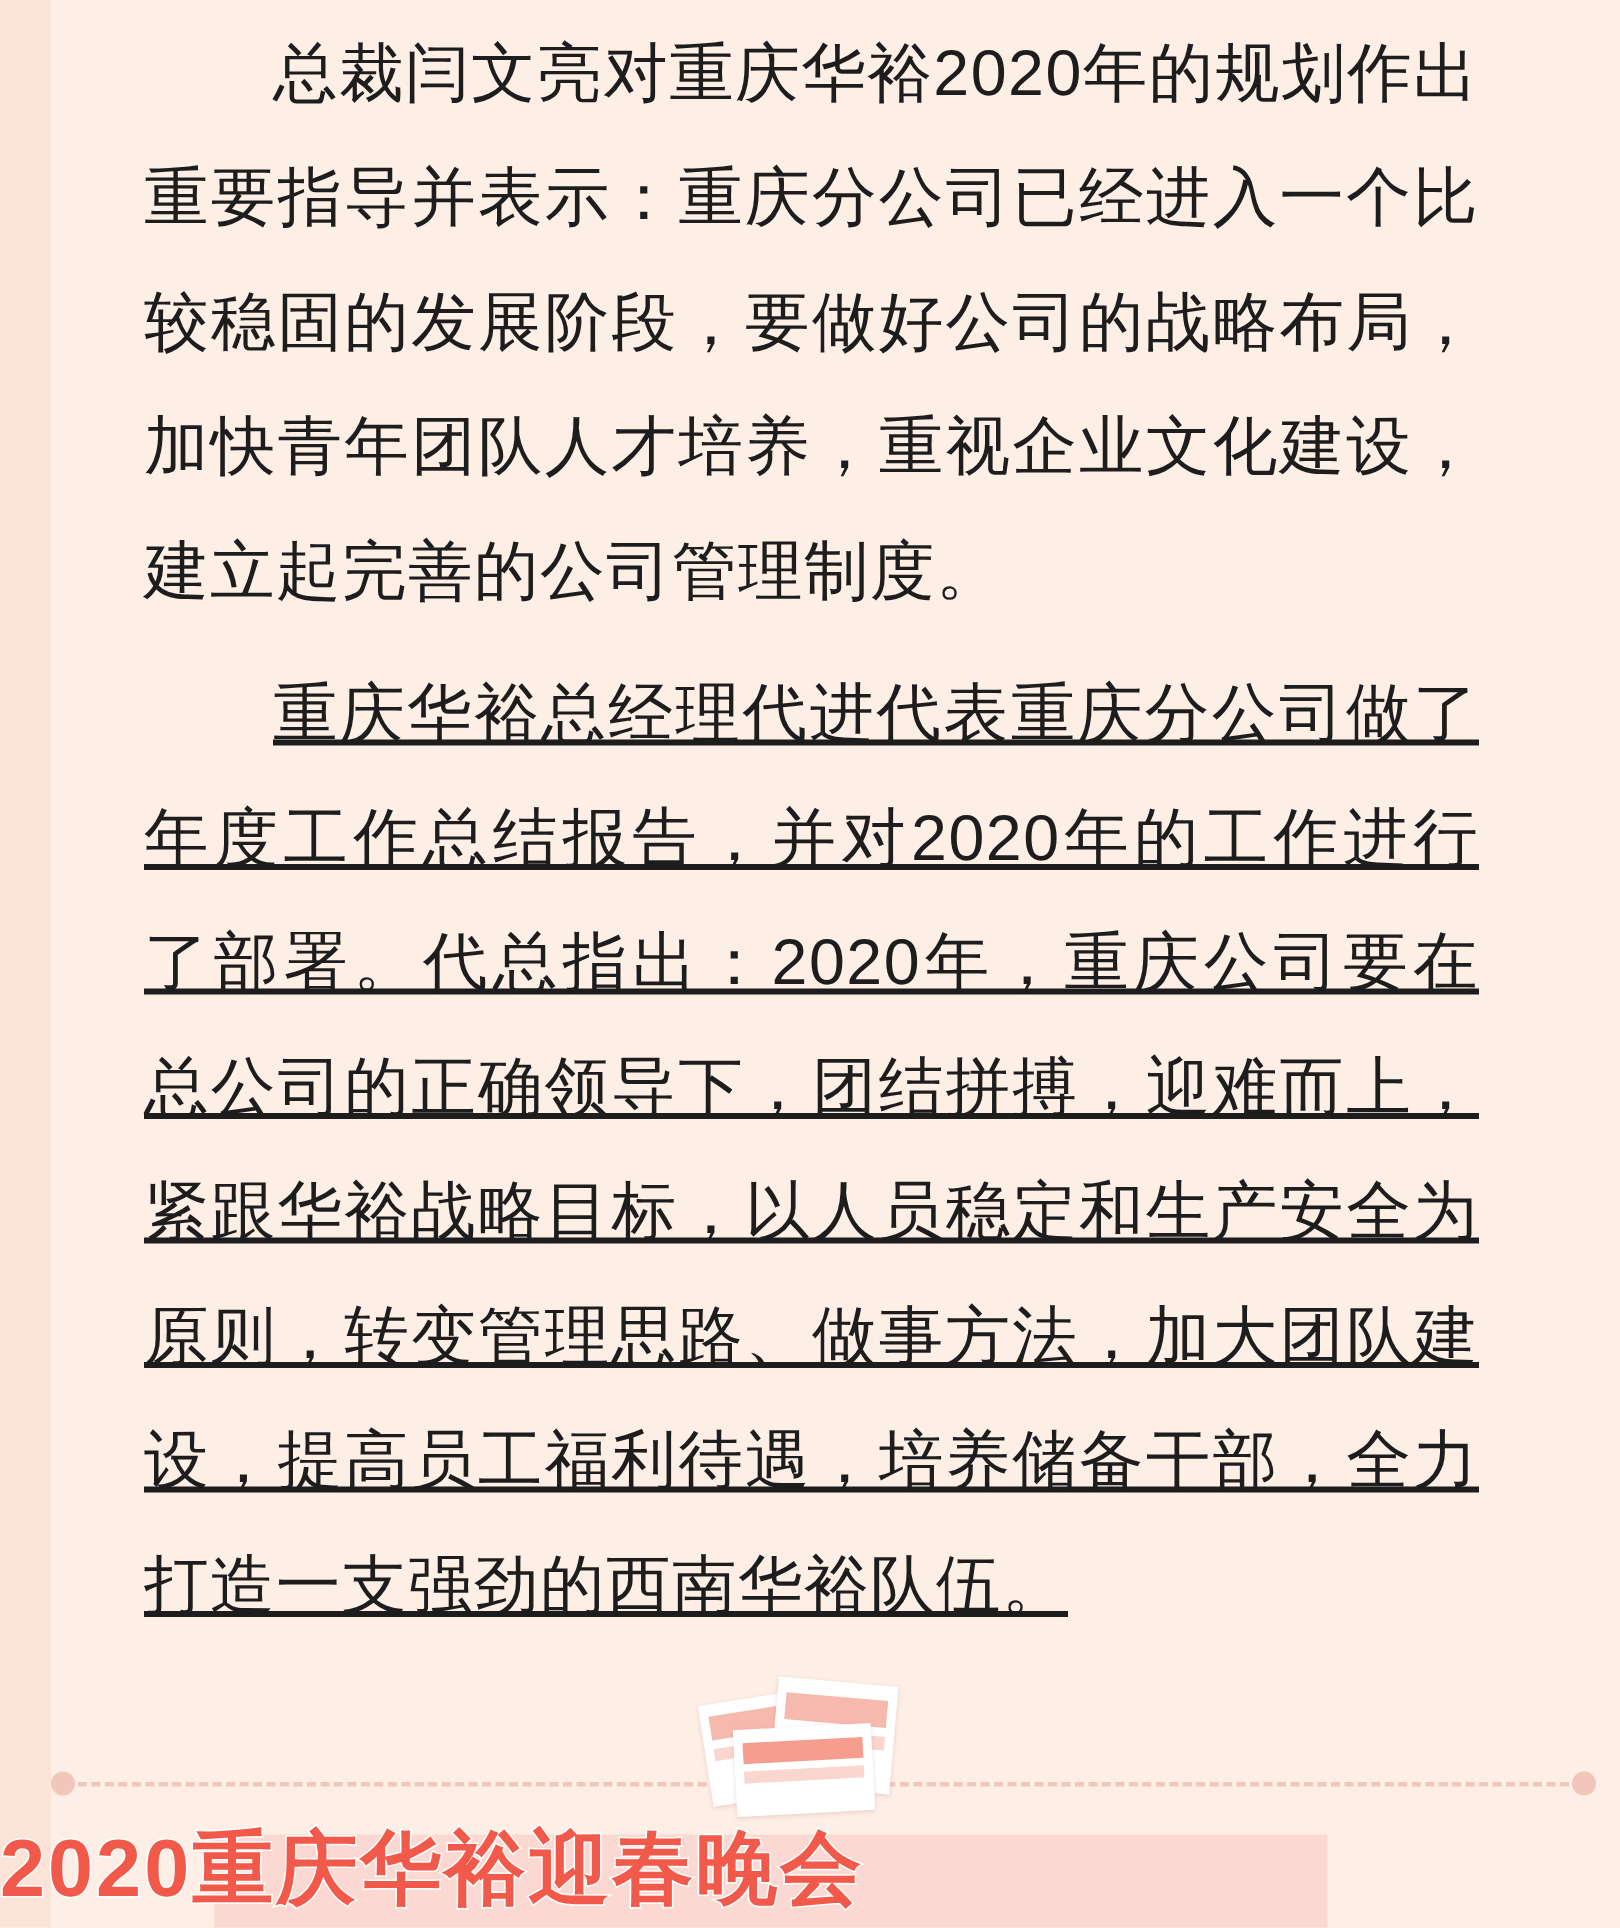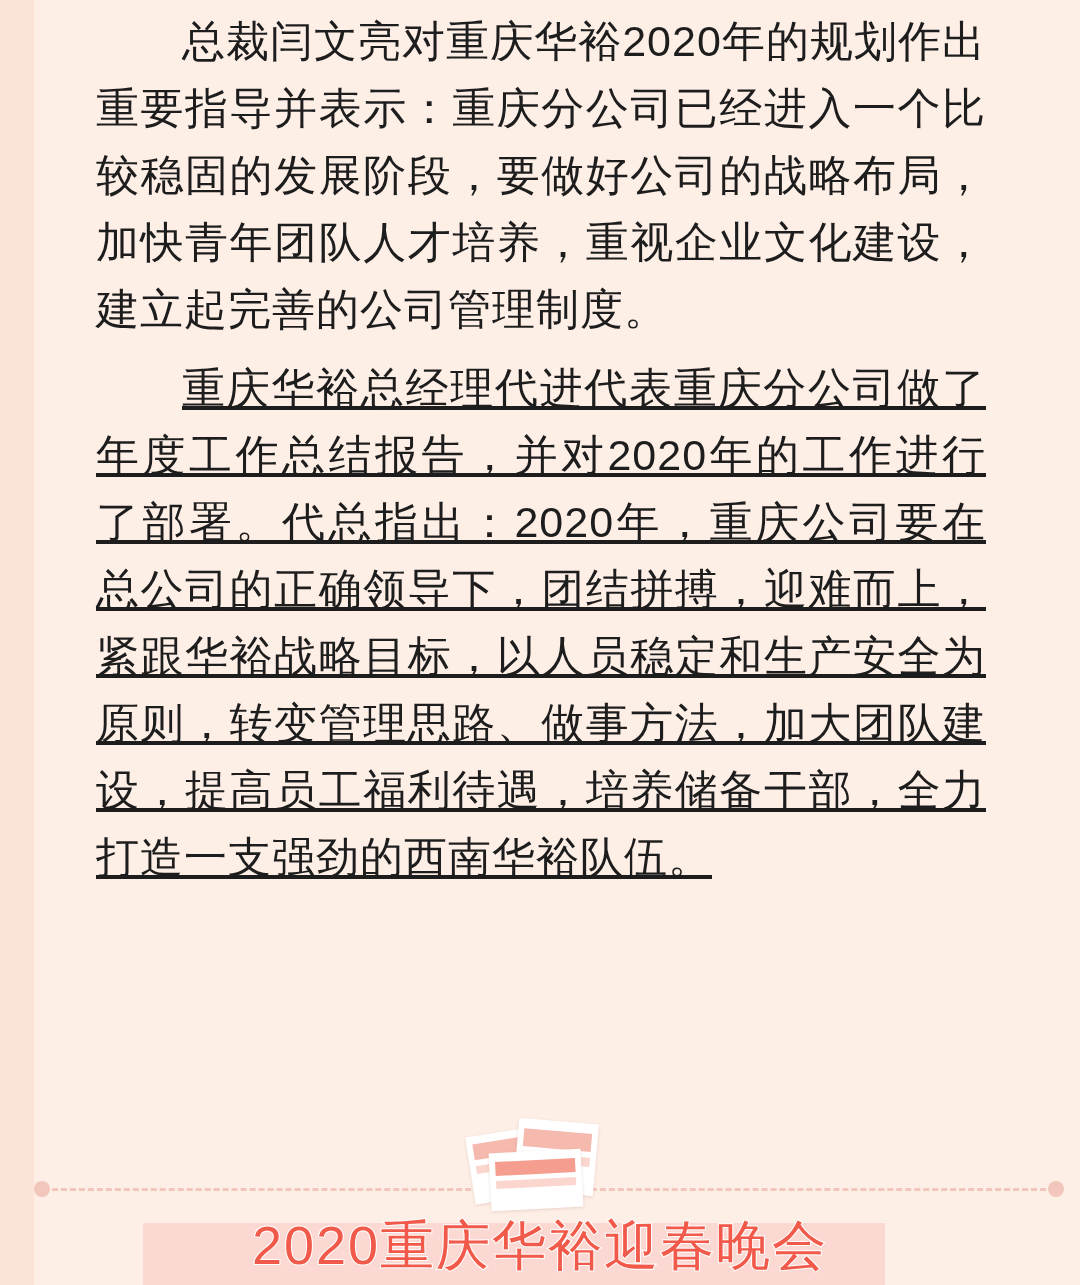--- a/index.html
+++ b/index.html
@@ -39,21 +39,21 @@
   }
   .article {
     position: absolute;
     left: 96px;
     top: 8px;
     width: 890px;
   }
   .para {
     color: #1d1d1d;
     font-size: 43px;
-    line-height: 67px;
+    line-height: 83px;
     letter-spacing: 1px;
     text-align: justify;
     text-align-last: left;
     text-indent: 86px;
     margin: 0 0 6px 0;
     font-family: "Liberation Sans", sans-serif;
   }
   .para.second {
     margin-top: 12px;
     text-decoration: underline;
@@ -145,23 +145,22 @@
     bottom: 0;
     width: 742px;
     height: 62px;
     background: #fbd9d2;
   }
   .banner-title {
     position: absolute;
     left: 0;
     bottom: 2px;
     width: 1080px;
-    text-align: center;
     font-size: 54px;
-    font-weight: normal;
+    font-weight: bold;
     letter-spacing: 2px;
     color: #f15a4a;
     -webkit-text-stroke: 2px #ffffff;
     paint-order: stroke fill;
     font-family: "Liberation Sans", sans-serif;
     white-space: nowrap;
   }
 </style>
 </head>
 <body>

